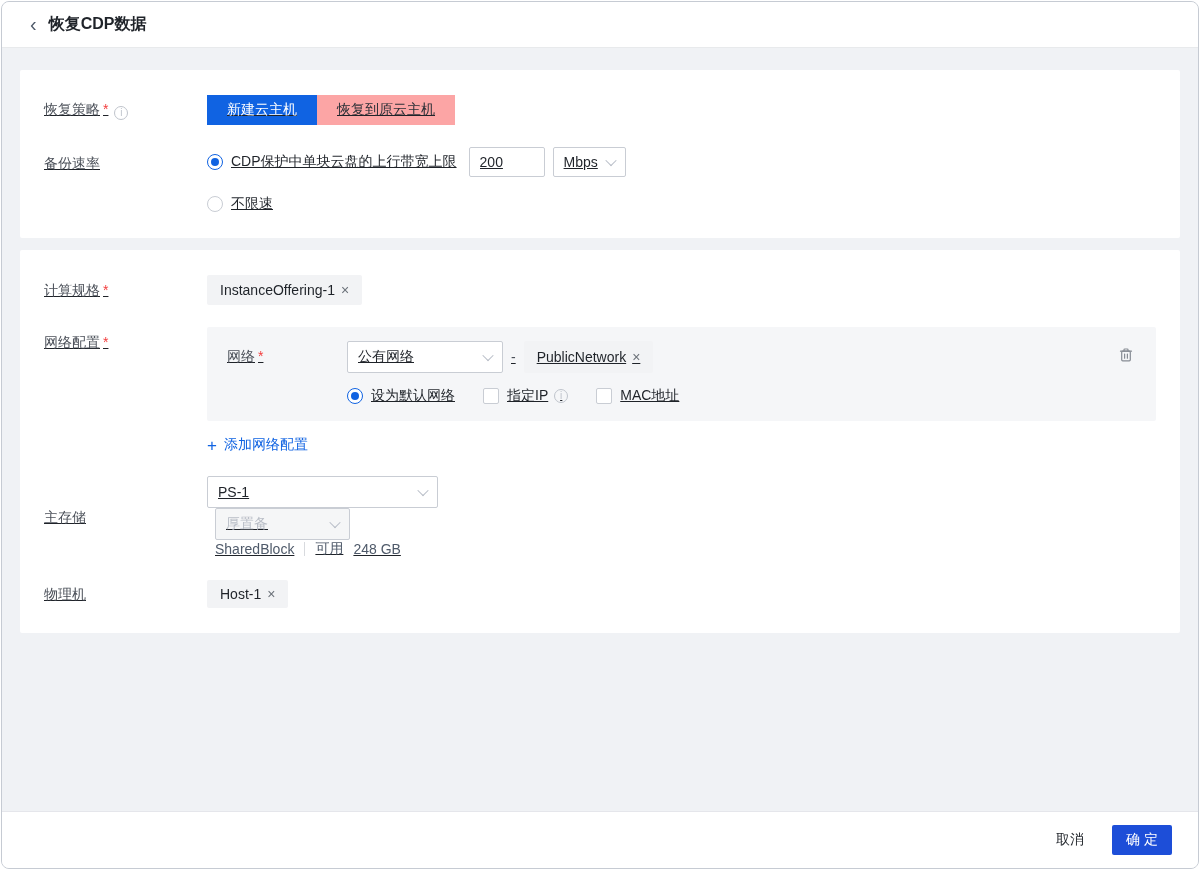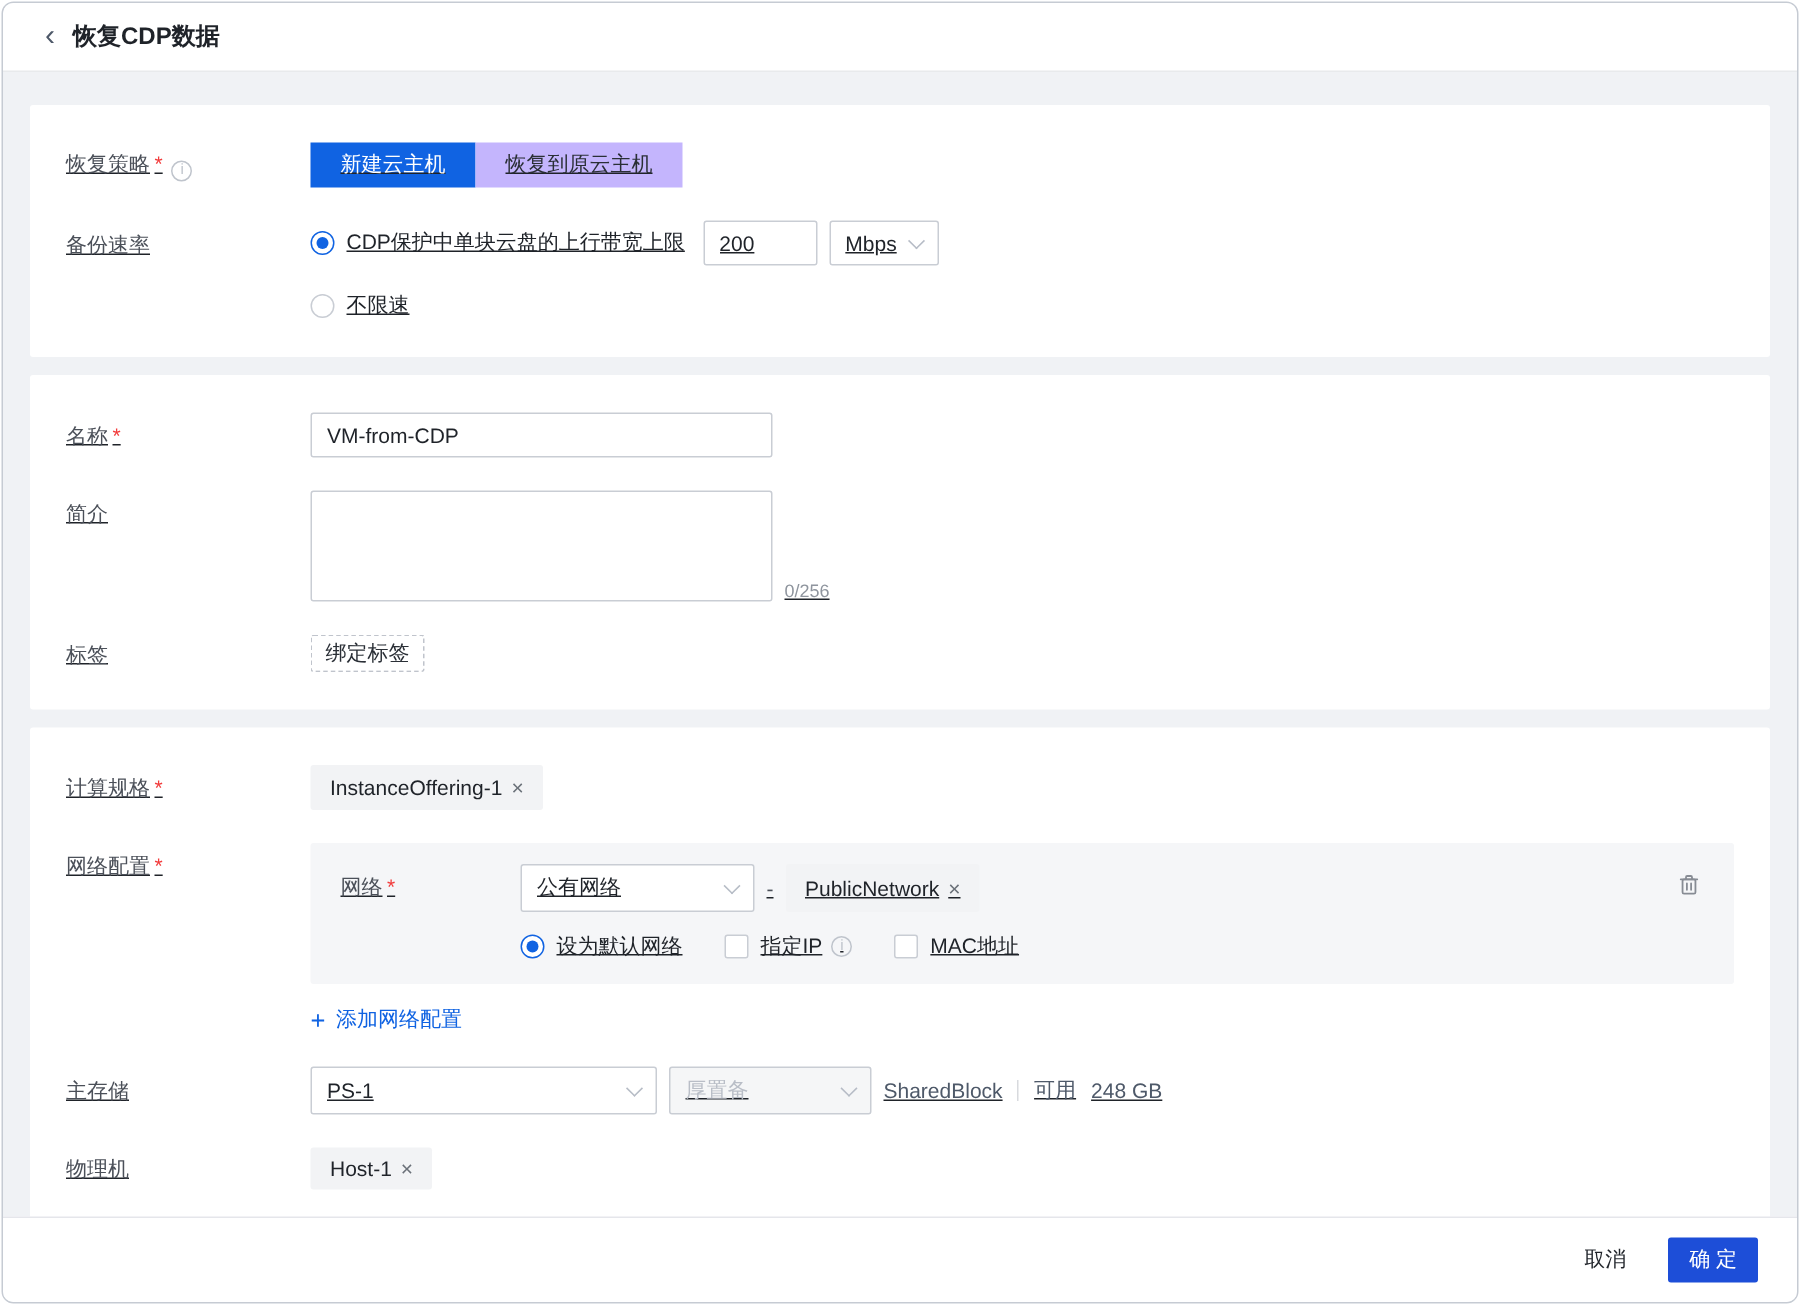--- a/index.html
+++ b/index.html
@@ -44,21 +44,21 @@
     align-items:center; justify-content:center;
     vertical-align:-2px; font-style:normal;
   }
   .ctrl { flex:1; min-width:0; }
 
   
   .seg { display:flex; }
   .seg-btn {
     height:30px; padding:0 20px; font-size:14px;
     display:flex; align-items:center; cursor:pointer;
-    background:#c4b5fd; color:#2a2f36;
+    background:#fca5a5; color:#2a2f36;
   }
   .seg-btn.active { background:#1063e2; color:#fff; }
 
   
   .opt { display:flex; align-items:center; }
   .radio {
     width:16px; height:16px; border-radius:50%;
     border:1px solid #c9cdd4; background:#fff; flex:none;
     display:inline-flex; align-items:center; justify-content:center;
     margin-right:8px; cursor:pointer;
@@ -184,43 +184,20 @@
             </div>
           </div>
           <div class="opt" style="margin-top:18px;">
             <span class="radio"></span>
             <span>不限速</span>
           </div>
         </div>
       </div>
     </div>
 
-    <div class="card">
-      <div class="row">
-        <div class="lbl center">
-          <span>名称</span><span class="req">*</span>
-        </div>
-        <div class="ctrl">
-          <input class="input" style="width: 308px;" value="VM-from-CDP">
-        </div>
-      </div>
-      <div class="row">
-        <div class="lbl">简介</div>
-        <div class="ctrl descwrap">
-          <textarea class="input" style=""></textarea>
-          <span class="counter">0/256</span>
-        </div>
-      </div>
-      <div class="row">
-        <div class="lbl center">标签</div>
-        <div class="ctrl">
-          <button class="dashed-btn">绑定标签</button>
-        </div>
-      </div>
-    </div>
 
     <div class="card">
       <div class="row">
         <div class="lbl center">
           <span>计算规格</span><span class="req">*</span>
         </div>
         <div class="ctrl">
           <span class="tag">
             <span>InstanceOffering-1</span>
             <span class="x">×</span>
@@ -274,21 +251,21 @@
           </div>
           <div class="add-link">
             <span class="plus">+</span>
             <span>添加网络配置</span>
           </div>
         </div>
       </div>
 
       <div class="row">
         <div class="lbl center">主存储</div>
-        <div class="ctrl" style="display:flex; ">
+        <div class="ctrl" style="display:flex; flex-direction:column;">
           <div class="select" style="width:231px; height:32px;">
             <span>PS-1</span>
             <span class="chev"></span>
           </div>
           <div class="select disabled" style="width:135px; height:32px; margin-left:8px;">
             <span>厚置备</span>
             <span class="chev"></span>
           </div>
           <span class="storage-info">
             <span>SharedBlock</span>

